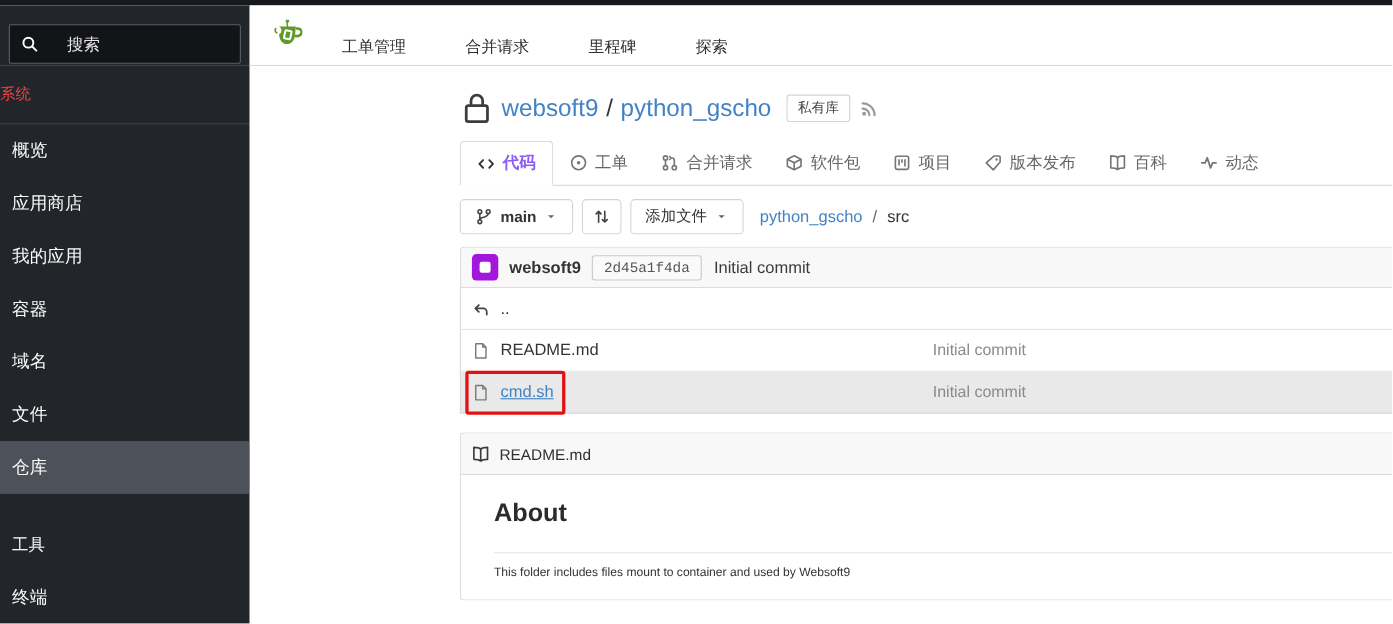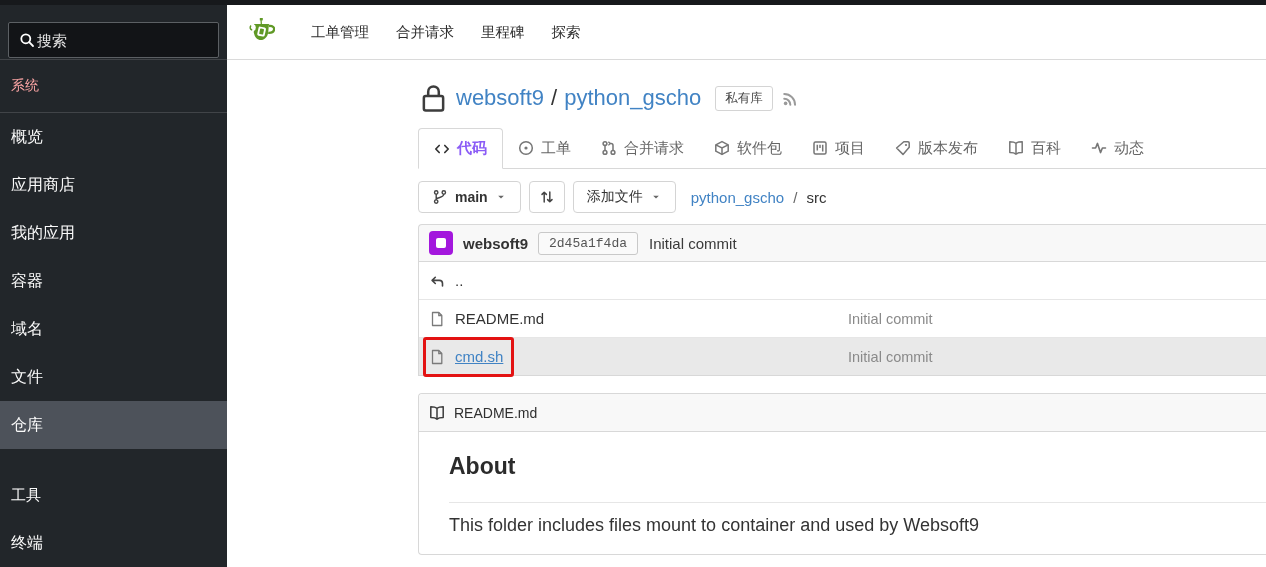--- a/index.html
+++ b/index.html
@@ -6,38 +6,38 @@
   html,body { background:#fff; }
   body { font-family:"Liberation Sans","DejaVu Sans",sans-serif; }
   .screen { position:relative; width:1266px; height:567px; overflow:hidden; background:#fff; }
 
   
   .top-strip { position:absolute; left:0; top:0; width:1266px; height:5px; background:#17191c; }
 
   
   .sidebar { position:absolute; left:0; top:5px; width:227px; height:562px; background:#22262a; }
   .search-wrap { margin:17px 8px 0 8px; height:36px; border:1px solid #5c6064; border-radius:2px;
-                 background:#121417; display:flex; align-items:center; padding:0 10px; gap:2px; }
+                 background:#121417; display:flex; align-items:center; padding:0 10px; gap:26px; }
   .search-wrap svg { flex:0 0 auto; }
   .search-input { flex:1; background:transparent; border:none; outline:none; color:#f0f0f0; font-size:15px;
                   font-family:inherit; width:100%; }
   .search-input::placeholder { color:#e4e4e4; opacity:1; }
   .side-nav { margin-top:1px; border-top:1px solid rgba(255,255,255,0.14); }
-  .side-section { height:53px; display:flex; align-items:center; padding-left:11px; font-size:14px;
-                  color:#fca5a5; border-bottom:1px solid rgba(255,255,255,0.14); cursor:pointer; }
+  .side-section { height:53px; display:flex; align-items:center; font-size:14px;
+                  color:#ef4444; border-bottom:1px solid rgba(255,255,255,0.14); cursor:pointer; }
   .side-item { height:48px; display:flex; align-items:center; padding-left:11px; font-size:16px;
                color:#fafafa; cursor:pointer; }
   .side-item.active { background:#4d525a; }
   .side-item.tools { margin-top:22px; font-size:15px; }
 
   
   .main { position:absolute; left:227px; top:5px; right:0; bottom:0; background:#fff; overflow:hidden; }
   .navbar { position:absolute; left:0; top:0; right:0; height:55px; background:#fff; border-bottom:1px solid #dadada; }
   .logo { position:absolute; left:16px; top:11px; width:32px; height:32px; }
-  .nav-menu { position:absolute; left:84px; top:0; height:55px; display:flex; align-items:center; gap:27px; }
+  .nav-menu { position:absolute; left:84px; top:10px; height:55px; display:flex; align-items:center; gap:54px; }
   .nav-menu a { color:#2f2f2f; font-size:14.5px; text-decoration:none; cursor:pointer; }
 
   .content { position:absolute; left:191px; top:55px; right:0; bottom:0; }
 
   
   .repo-header { position:absolute; left:0; top:15px; right:0; height:46px; display:flex; align-items:center; }
   .repo-header .lock { margin:0 9px 0 2px; }
   .repo-title { font-size:22px; display:flex; align-items:baseline; }
   .repo-title a { color:#4183c4; text-decoration:none; cursor:pointer; }
   .repo-title .sep { color:#333; margin:0 7px; }
@@ -88,21 +88,21 @@
 
   
   .readme { position:absolute; left:0; right:0; top:333px; border:1px solid #d8d8d8; border-right:none;
             border-radius:4px 0 0 4px; background:#fff; }
   .readme-head { height:38px; background:#f8f8f8; border-bottom:1px solid #d8d8d8; display:flex;
                  align-items:center; padding-left:10px; gap:9px; border-radius:4px 0 0 0; }
   .readme-head span { font-size:14px; color:#2f2f2f; }
   .readme-body { padding:21px 0 18px 30px; }
   .readme-body h2 { font-size:23px; color:#2b2b2b; font-weight:bold; padding-bottom:22px;
                     border-bottom:1px solid #e6e6e6; }
-  .readme-body p { margin-top:12px; font-size:18px; color:#333; }
+  .readme-body p { margin-top:12px; font-size:11px; color:#333; }
 
   
   .annotation { position:absolute; left:423px; top:337px; width:91px; height:40px; border:3px solid #e31212;
                 border-radius:3px; pointer-events:none; z-index:50; }
 
   svg { display:block; }
 </style>
 </head>
 <body>
 

